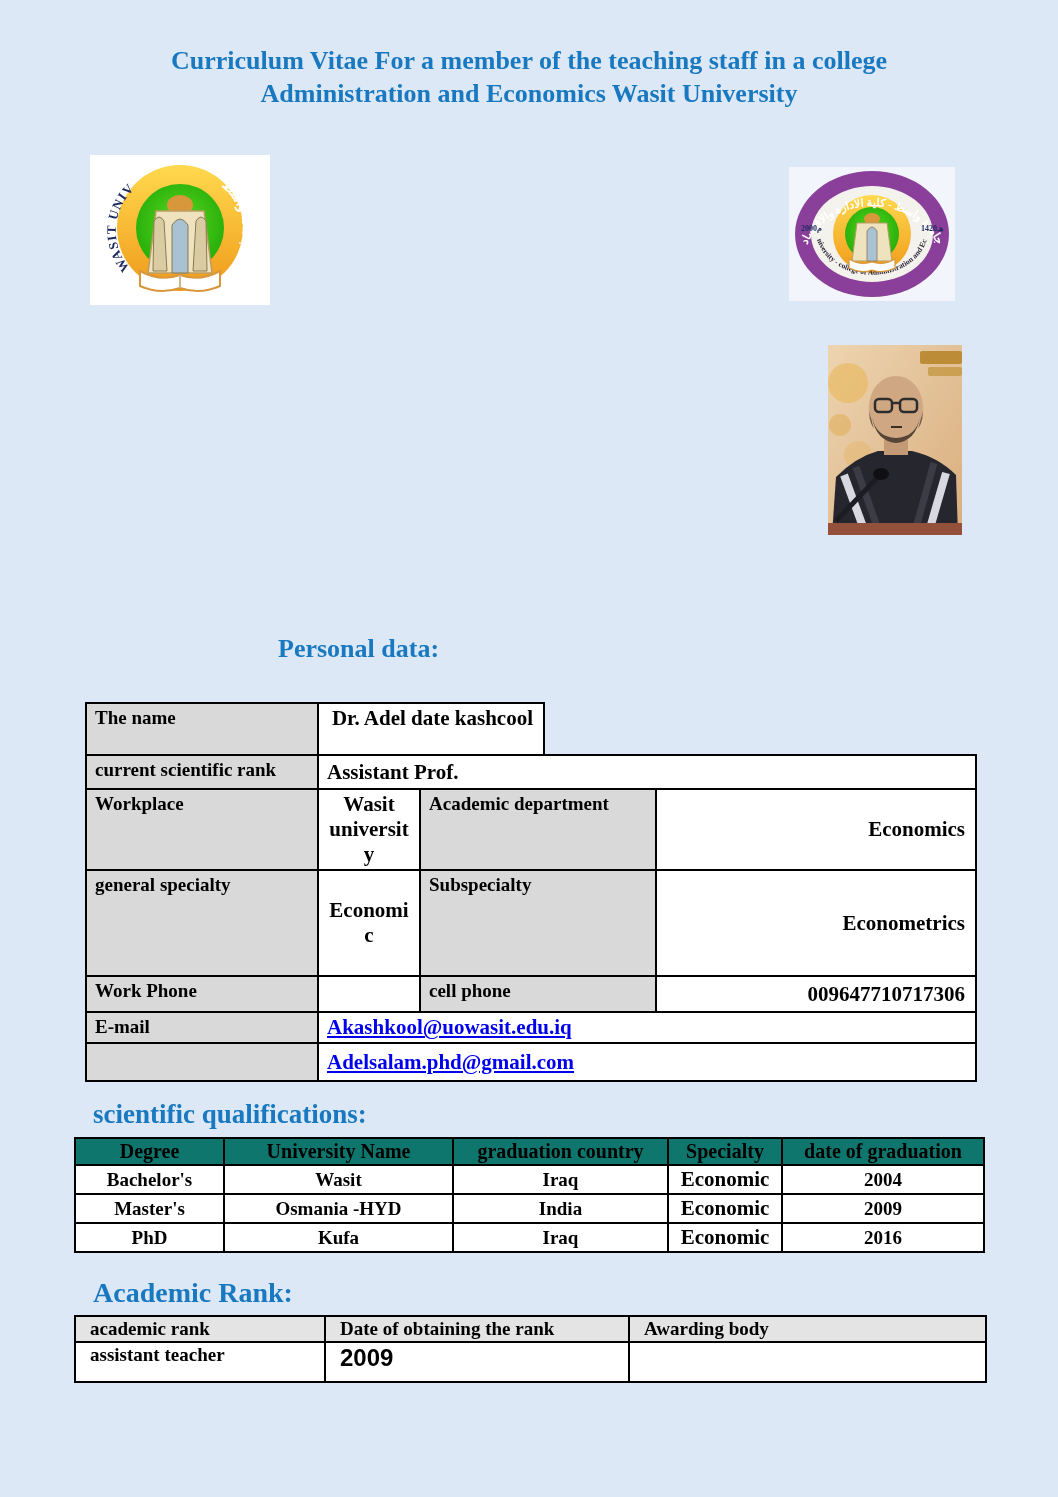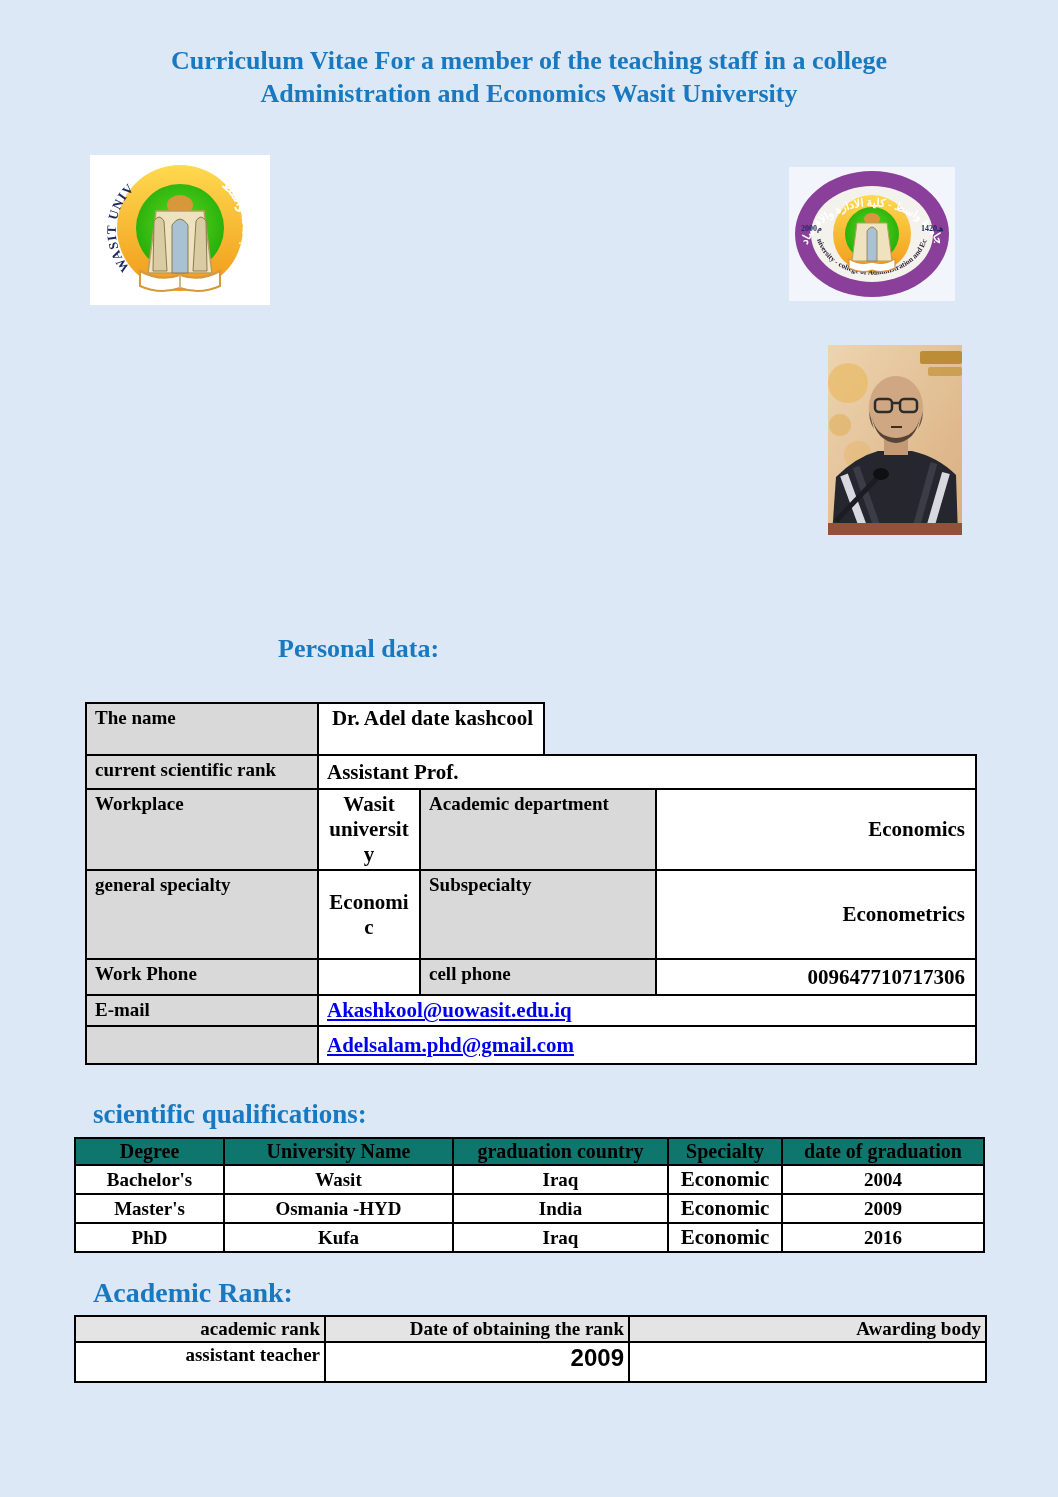--- a/index.html
+++ b/index.html
@@ -35,21 +35,21 @@
   .email a{color:#0000ee;text-decoration:underline;font-weight:bold;font-size:21px;}
 
   
   .qtable{position:absolute;left:74px;top:1137px;width:911px;}
   .qtable td{border:2px solid #000;font-weight:bold;font-size:19px;text-align:center;vertical-align:middle;background:#fff;padding:1px 4px;}
   .qtable tr.hdr td{background:#0f766e;font-size:20px;}
   .qtable td.spec{font-size:21px;}
 
   
   .atable{position:absolute;left:74px;top:1315px;width:911px;}
-  .atable td{border:2px solid #000;font-weight:bold;font-size:19px;text-align:right;background:#fff;padding:1px 4px;}
+  .atable td{border:2px solid #000;font-weight:bold;font-size:19px;text-align:left;background:#fff;padding:1px 14px;}
   .atable tr.hdr td{background:#e4e4e4;}
   .atable td.year{font-family:"Liberation Sans",sans-serif;font-size:24px;vertical-align:top;}
   .atable td.rankcell{vertical-align:top;}
 </style>
 </head>
 <body>
 
 <div class="page">
 
   <div class="doc-title">
@@ -191,21 +191,21 @@
     <tr style="height:34px">
       <td class="lbl">current scientific rank</td>
       <td class="val v-left" colspan="4">Assistant Prof.</td>
     </tr>
     <tr style="height:75px">
       <td class="lbl">Workplace</td>
       <td class="val v-ctr-top">Wasit university</td>
       <td class="lbl lbl-ctr" colspan="2">Academic department</td>
       <td class="val v-right">Economics</td>
     </tr>
-    <tr style="height:89px">
+    <tr style="height:106px">
       <td class="lbl">general specialty</td>
       <td class="val v-ctr-mid">Economic</td>
       <td class="lbl lbl-ctr" colspan="2">Subspecialty</td>
       <td class="val v-right">Econometrics</td>
     </tr>
     <tr style="height:36px">
       <td class="lbl">Work Phone</td>
       <td class="val"></td>
       <td class="lbl lbl-ctr" colspan="2">cell phone</td>
       <td class="val v-right">009647710717306</td>

